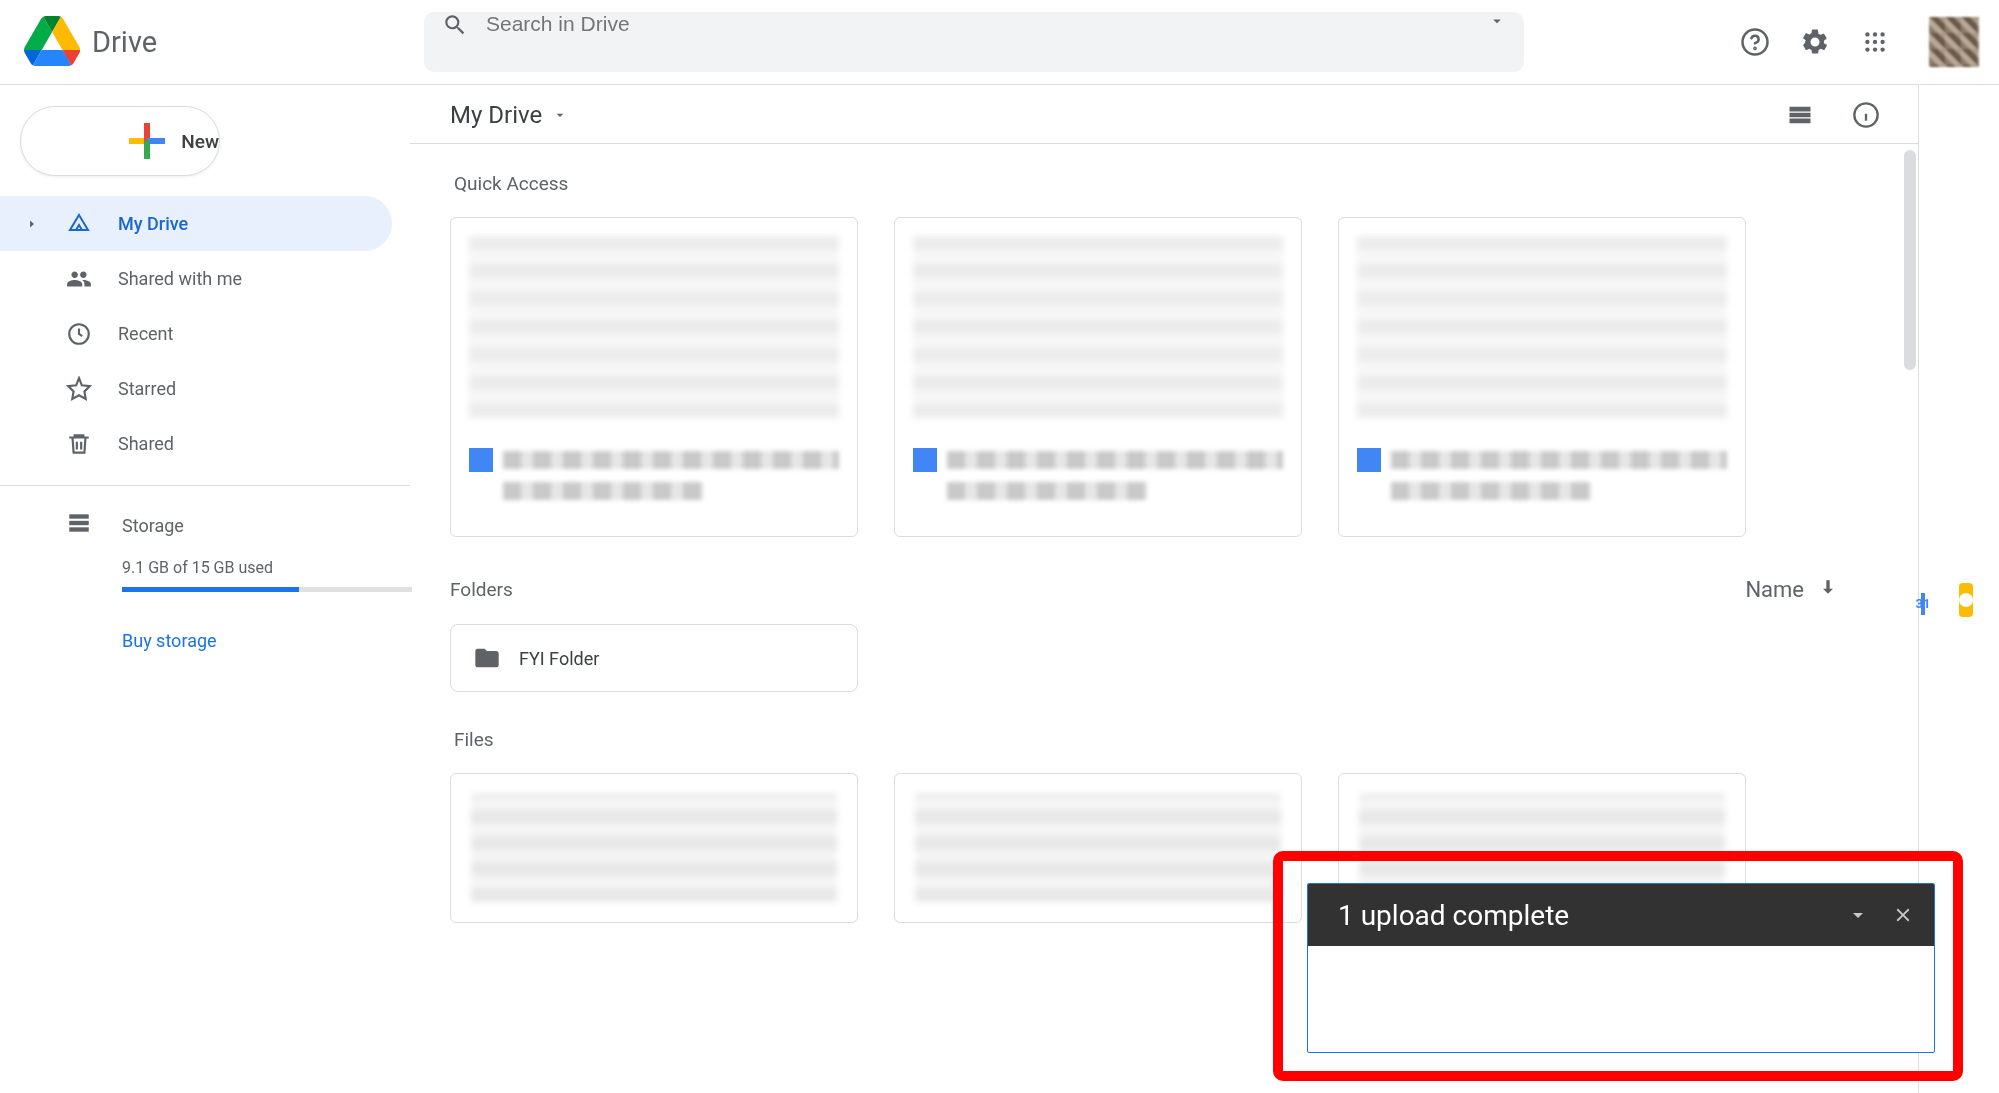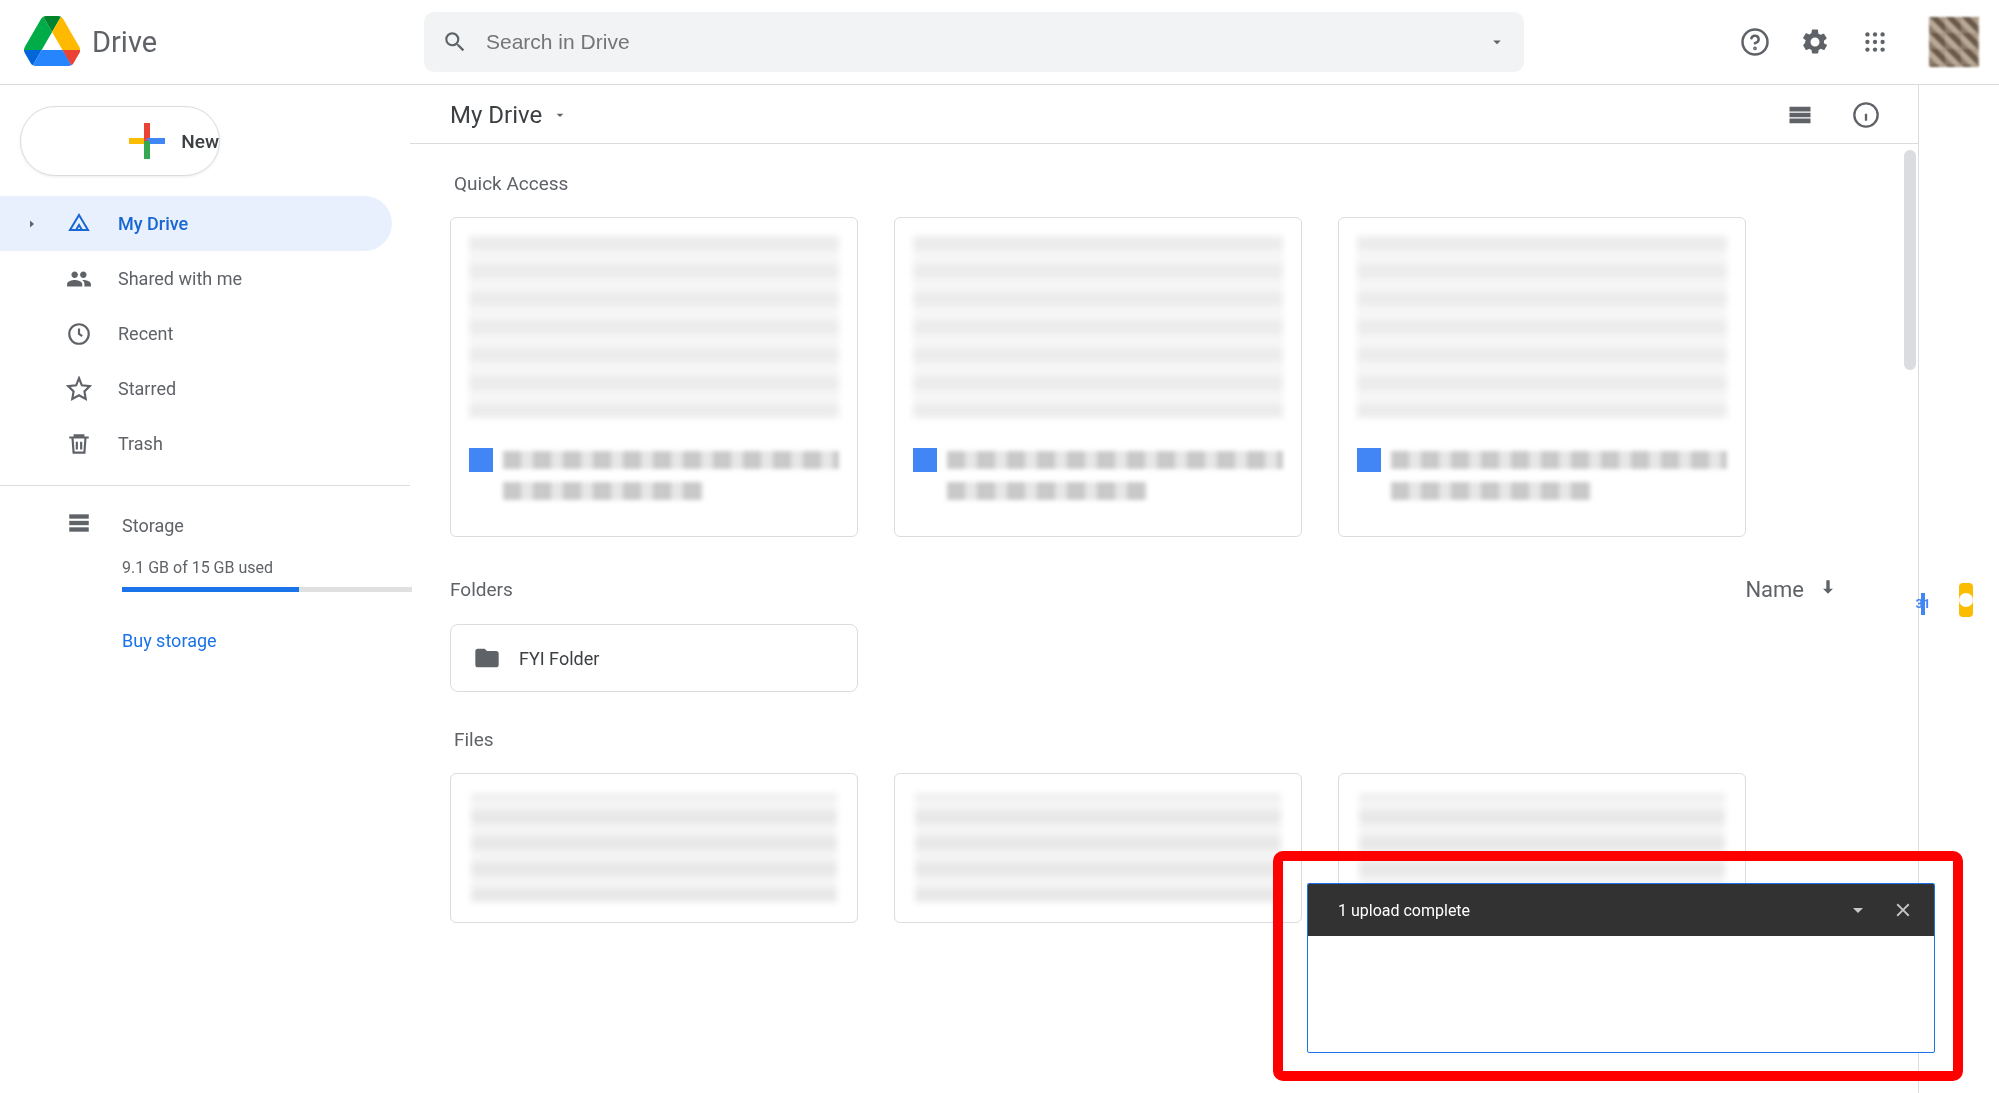--- a/index.html
+++ b/index.html
@@ -25,21 +25,21 @@
     display: flex;
     align-items: center;
     width: 400px;
     gap: 12px;
   }
   .logo-icon svg { width: 56px; height: 56px; }
   .logo-text { font-size: 29px; color: #5f6368; }
   .search-bar {
     flex: 0 0 1100px;
     display: flex;
-    align-items: center;
+    align-items: flex-start;
     background: #f1f3f4;
     border-radius: 10px;
     height: 60px;
     padding: 0 18px;
   }
   .search-icon { color: #5f6368; margin-right: 18px; display:flex;}
   .search-input {
     flex: 1;
     border: none;
     background: transparent;
@@ -223,24 +223,24 @@
     width:100%; height:100%;
     border:1px solid #1a73e8;
     background:#fff;
     display:flex; flex-direction:column;
     border-radius:2px;
     overflow:hidden;
   }
   .toast-header {
     background:#323232;
     color:#fff;
-    height: 52px;
+    height: 62px;
     display:flex; align-items:center;
     padding: 0 20px 0 30px;
-    font-size:16px;
+    font-size:28px;
   }
   .toast-header .spacer { flex:1;}
   .toast-header .ticon { color:#c8c8c8; margin-left:22px; cursor:pointer; display:flex;}
   .toast-body {
     flex:1; background:#eaf3ff;
     display:flex; align-items:center;
     padding: 0 26px 0 24px;
   }
   .pdf-badge {
     width:34px; height:34px; background:#ea4335; border-radius:4px;
@@ -375,21 +375,21 @@
           </span>
         <span>Starred</span>
       </div>
       <div class="nav-item">
         <span class="chev"></span>
         <span class="nicon">
             <svg width="26" height="26" viewBox="0 0 24 24" fill="none" stroke="currentColor" stroke-width="2">
               <path d="M3 6h18M8 6V4h8v2M6 6l1 14h10l1-14M10 10v7M14 10v7"></path>
             </svg>
           </span>
-        <span>Trash</span>
+        <span>Shared</span>
       </div>
     </div>
 
     <div class="sep"></div>
 
     <div class="storage-row">
       <span class="nicon" style="margin-left:26px;"><svg width="26" height="26" viewBox="0 0 24 24" fill="currentColor">
             <rect x="3" y="4" width="18" height="4"></rect>
             <rect x="3" y="10" width="18" height="4"></rect>
             <rect x="3" y="16" width="18" height="4"></rect>

